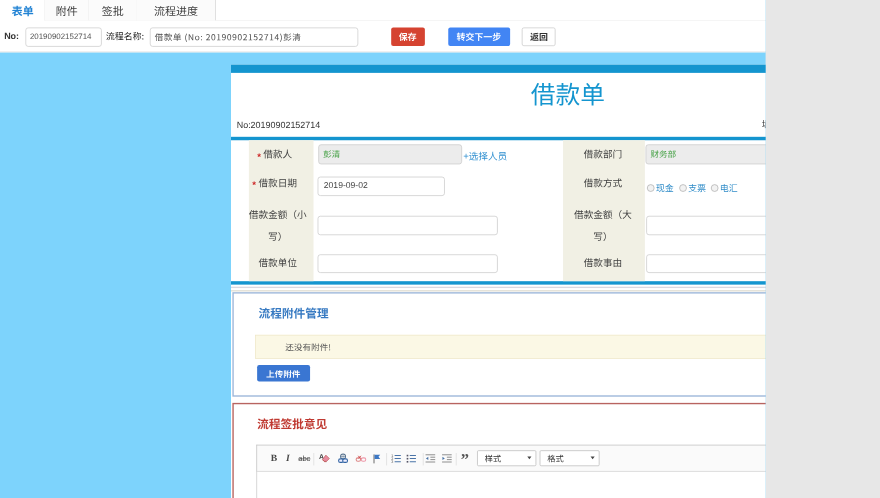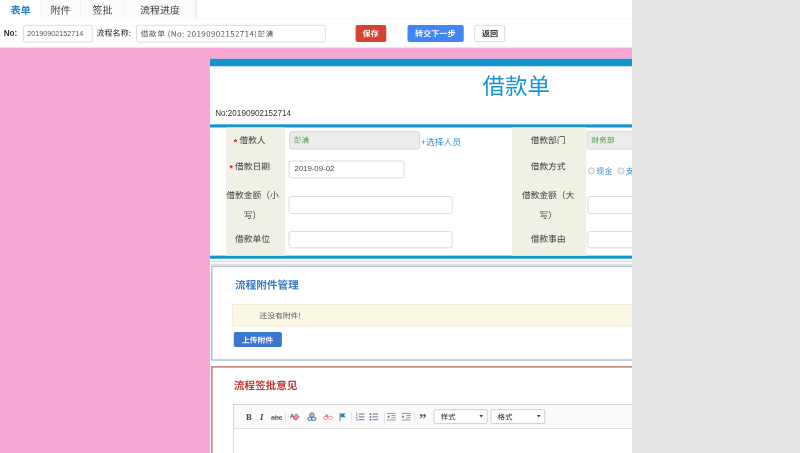--- a/index.html
+++ b/index.html
@@ -1,16 +1,16 @@
 <!DOCTYPE html>
 <html><head><meta charset="utf-8">
 <style>
 html,body{margin:0;padding:0;}
 body{background:#e7e7e7;font-family:'Liberation Sans',sans-serif;}
-#clip{position:relative;width:632px;height:453px;overflow:hidden;background:#f9a8d4;}
+#clip{position:relative;width:696px;height:453px;overflow:hidden;background:#7dd3fc;}
 #scale{position:absolute;left:0;top:0;width:1280px;height:725px;transform:scale(0.625);transform-origin:0 0;}
 svg{overflow:visible;}
 </style></head>
 <body>
 <div id="clip">
     <div id="scale">
 <svg width="0" height="0" style="position:absolute">
         <defs>
           <path id="gb0" d="M235 969C265 950 311 936 597 850C590 825 580 776 577 743L361 802V632C408 598 452 560 490 521C566 729 690 876 898 946C916 914 951 866 977 841C887 816 811 774 750 720C808 687 873 644 930 603L830 529C792 566 735 610 682 646C650 605 624 560 604 510H942V408H558V352H869V257H558V204H908V103H558V30H437V103H99V204H437V257H149V352H437V408H56V510H340C253 579 133 640 21 675C46 699 82 744 99 772C145 755 191 734 236 710V783C236 827 208 851 185 863C204 887 228 940 235 969Z"></path>
           <path id="gb1" d="M254 458H436V527H254ZM560 458H750V527H560ZM254 299H436V367H254ZM560 299H750V367H560ZM682 38C662 88 628 152 595 201H380L424 180C404 138 358 78 320 34L216 81C245 116 277 163 298 201H137V625H436V691H48V802H436V967H560V802H955V691H560V625H874V201H731C758 164 788 120 816 77Z"></path>

